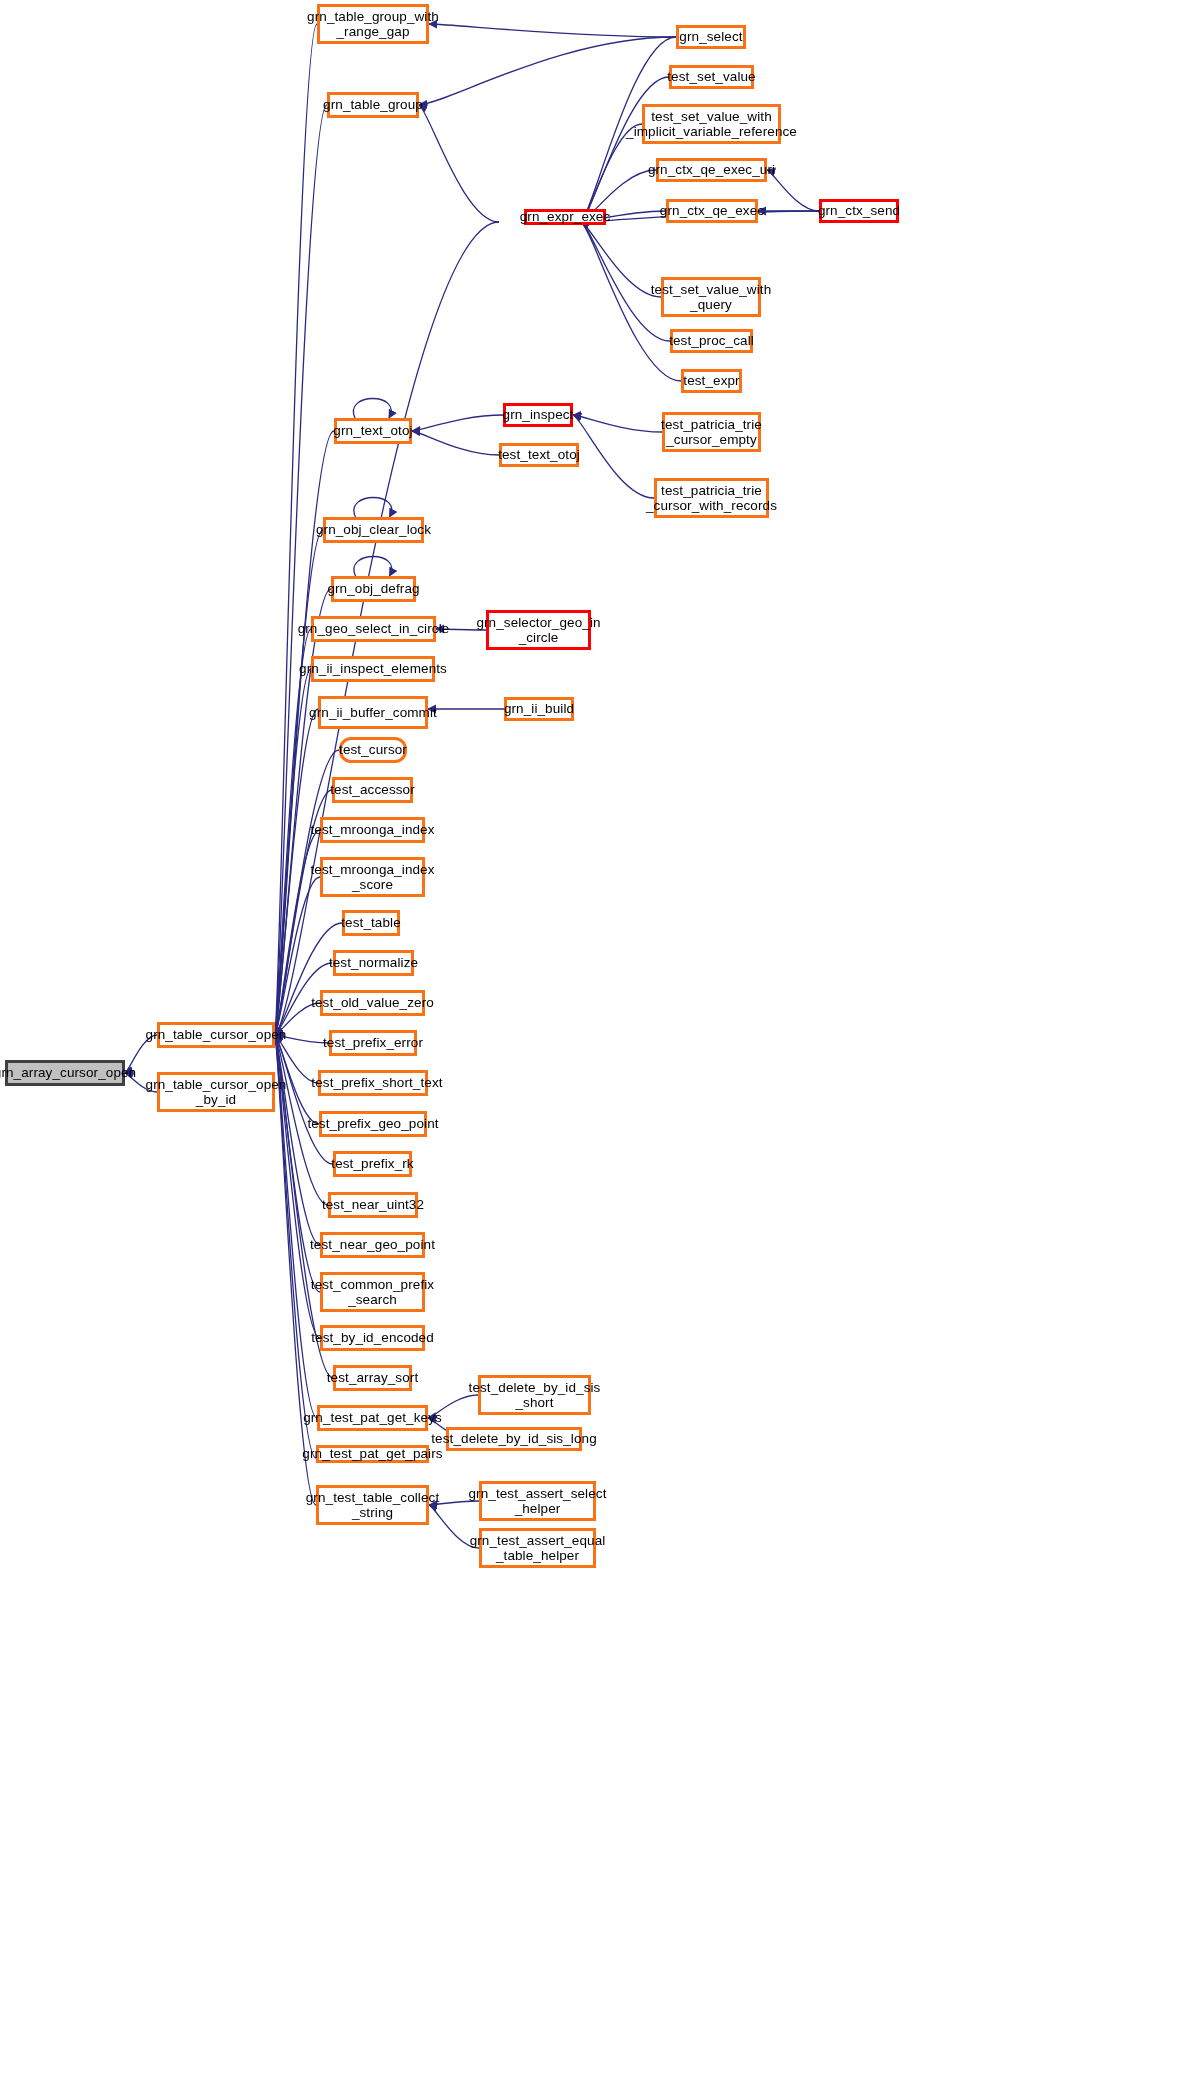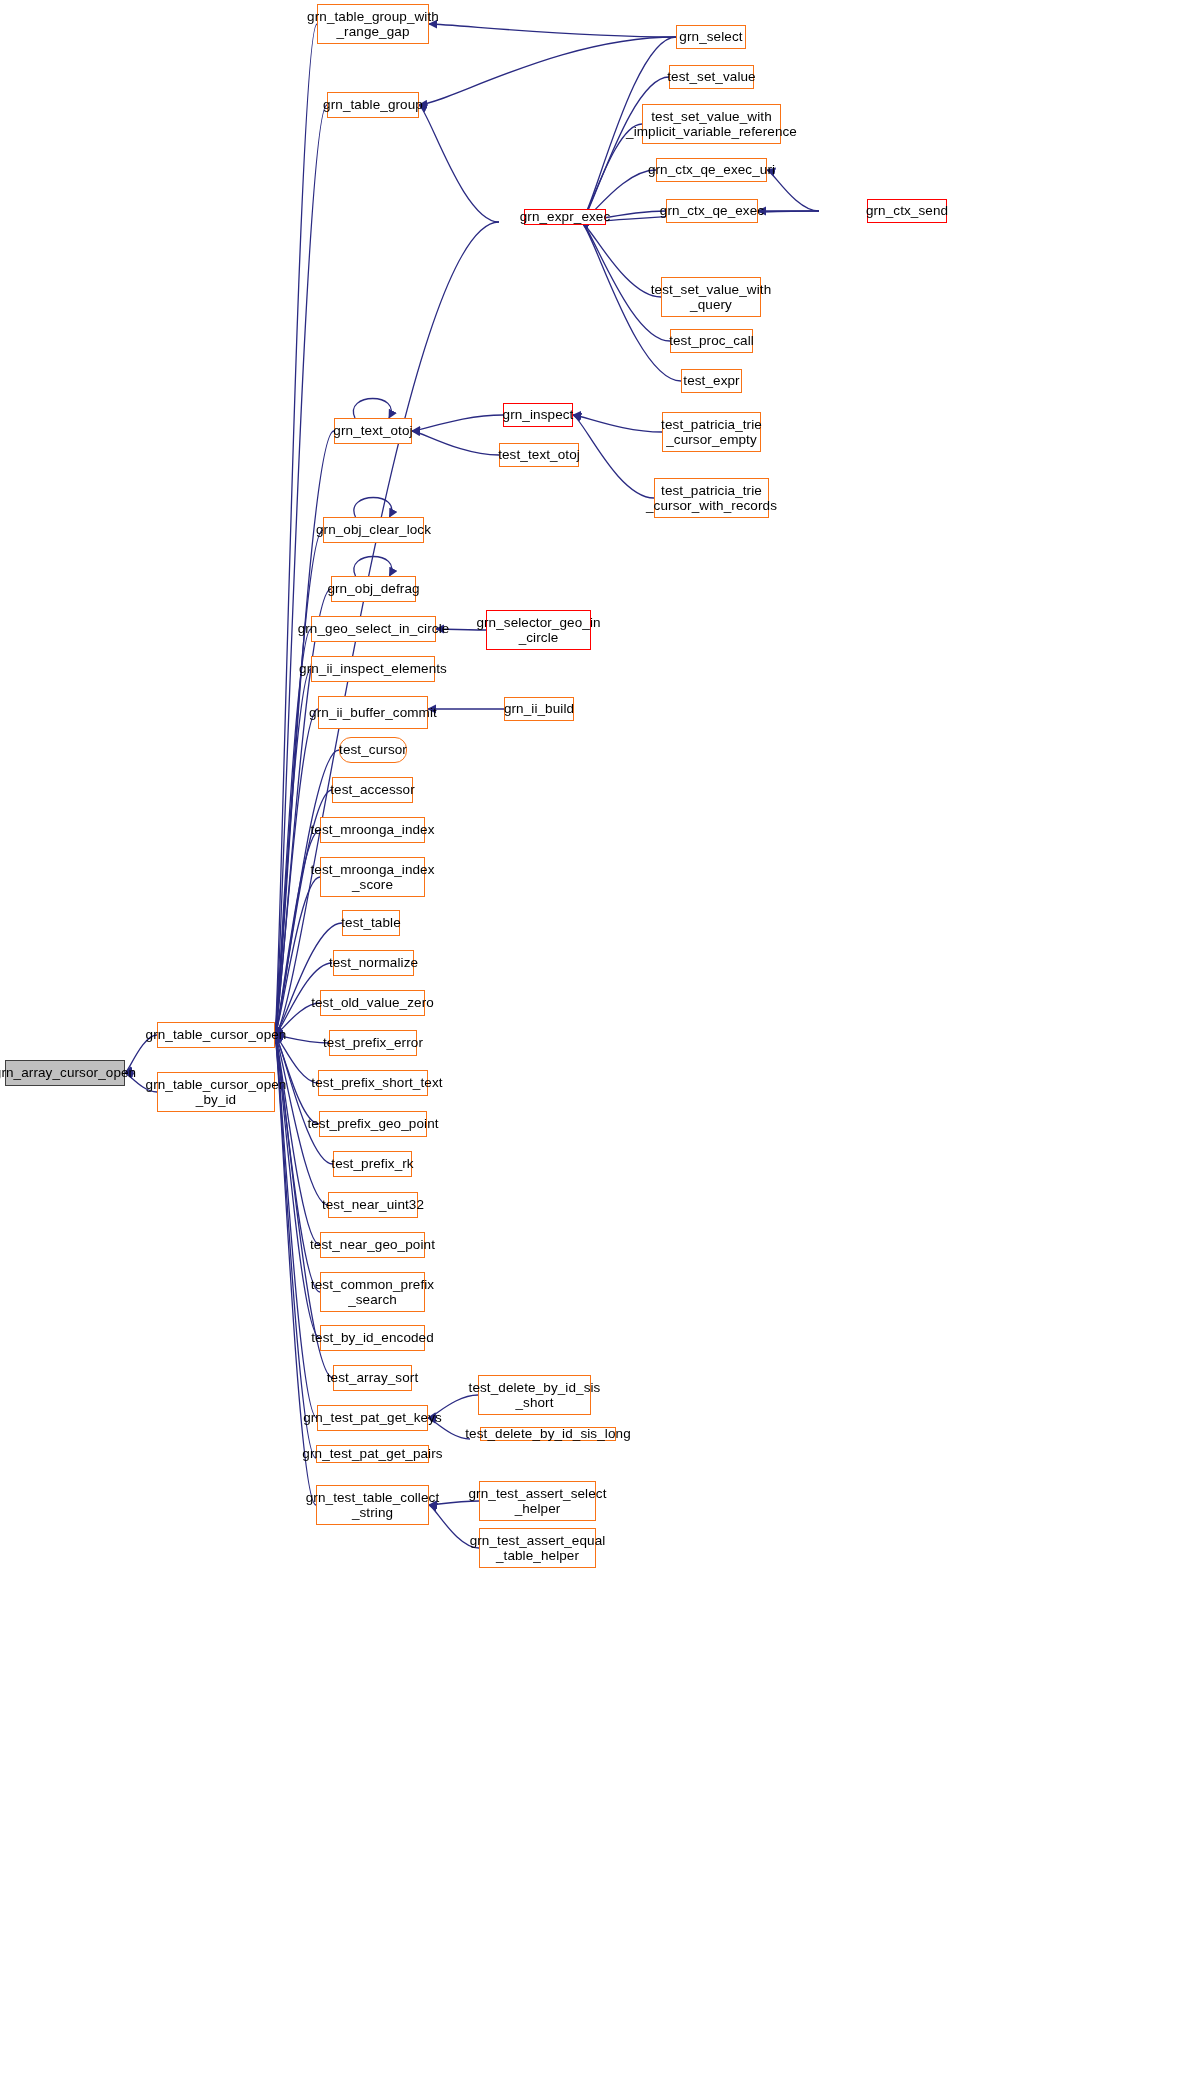--- a/index.html
+++ b/index.html
@@ -24,21 +24,21 @@
     pointer-events: none;
   }
   .node {
     position: absolute;
     box-sizing: border-box;
     display: flex;
     align-items: center;
     justify-content: center;
     text-align: center;
     background: #ffffff;
-    border: 1px solid #f97316;
+    border: 3px solid #f97316;
     color: #000000;
     font-size: 13.5px;
     line-height: 1.12;
     letter-spacing: 0.1px;
     white-space: pre-line;
     z-index: 5;
   }
   .node.red {
     border-color: #ff0000;
   }
@@ -153,35 +153,35 @@
       <div class="node" style="left: 317px; top: 1405px; width: 111px; height: 26px;">grn_test_pat_get_keys</div>
       <div class="node" style="left: 316px; top: 1445px; width: 113px; height: 18px;">grn_test_pat_get_pairs</div>
       <div class="node" style="left: 316px; top: 1485px; width: 113px; height: 40px;">grn_test_table_collect
 _string</div>
       <div class="node" style="left: 676px; top: 25px; width: 70px; height: 24px;">grn_select</div>
       <div class="node" style="left: 669px; top: 65px; width: 85px; height: 24px;">test_set_value</div>
       <div class="node" style="left: 642px; top: 104px; width: 139px; height: 40px;">test_set_value_with
 _implicit_variable_reference</div>
       <div class="node" style="left: 656px; top: 158px; width: 111px; height: 24px;">grn_ctx_qe_exec_uri</div>
       <div class="node" style="left: 666px; top: 199px; width: 92px; height: 24px;">grn_ctx_qe_exec</div>
-      <div class="node red" style="left: 819px; top: 199px; width: 80px; height: 24px; margin-left: 48px;">grn_ctx_send</div>
+      <div class="node red" style="left: 819px; top: 199px; width: 80px; height: 24px;">grn_ctx_send</div>
       <div class="node" style="left: 661px; top: 277px; width: 100px; height: 40px;">test_set_value_with
 _query</div>
       <div class="node" style="left: 670px; top: 329px; width: 83px; height: 24px;">test_proc_call</div>
       <div class="node" style="left: 681px; top: 369px; width: 61px; height: 24px;">test_expr</div>
       <div class="node red" style="left: 503px; top: 403px; width: 70px; height: 24px;">grn_inspect</div>
       <div class="node" style="left: 662px; top: 412px; width: 99px; height: 40px;">test_patricia_trie
 _cursor_empty</div>
       <div class="node" style="left: 499px; top: 443px; width: 80px; height: 24px;">test_text_otoj</div>
       <div class="node" style="left: 654px; top: 478px; width: 115px; height: 40px;">test_patricia_trie
 _cursor_with_records</div>
       <div class="node red" style="left: 486px; top: 610px; width: 105px; height: 40px;">grn_selector_geo_in
 _circle</div>
       <div class="node" style="left: 504px; top: 697px; width: 70px; height: 24px;">grn_ii_build</div>
       <div class="node" style="left: 478px; top: 1375px; width: 113px; height: 40px;">test_delete_by_id_sis
 _short</div>
-      <div class="node" style="left: 480px; top: 1427px; width: 136px; height: 14px;">test_delete_by_id_sis_long</div>
+      <div class="node" style="left: 446px; top: 1427px; width: 136px; height: 24px;">test_delete_by_id_sis_long</div>
       <div class="node" style="left: 479px; top: 1481px; width: 117px; height: 40px;">grn_test_assert_select
 _helper</div>
       <div class="node" style="left: 479px; top: 1528px; width: 117px; height: 40px;">grn_test_assert_equal
 _table_helper</div>
     </div>
 </div>
 
 </body></html>

